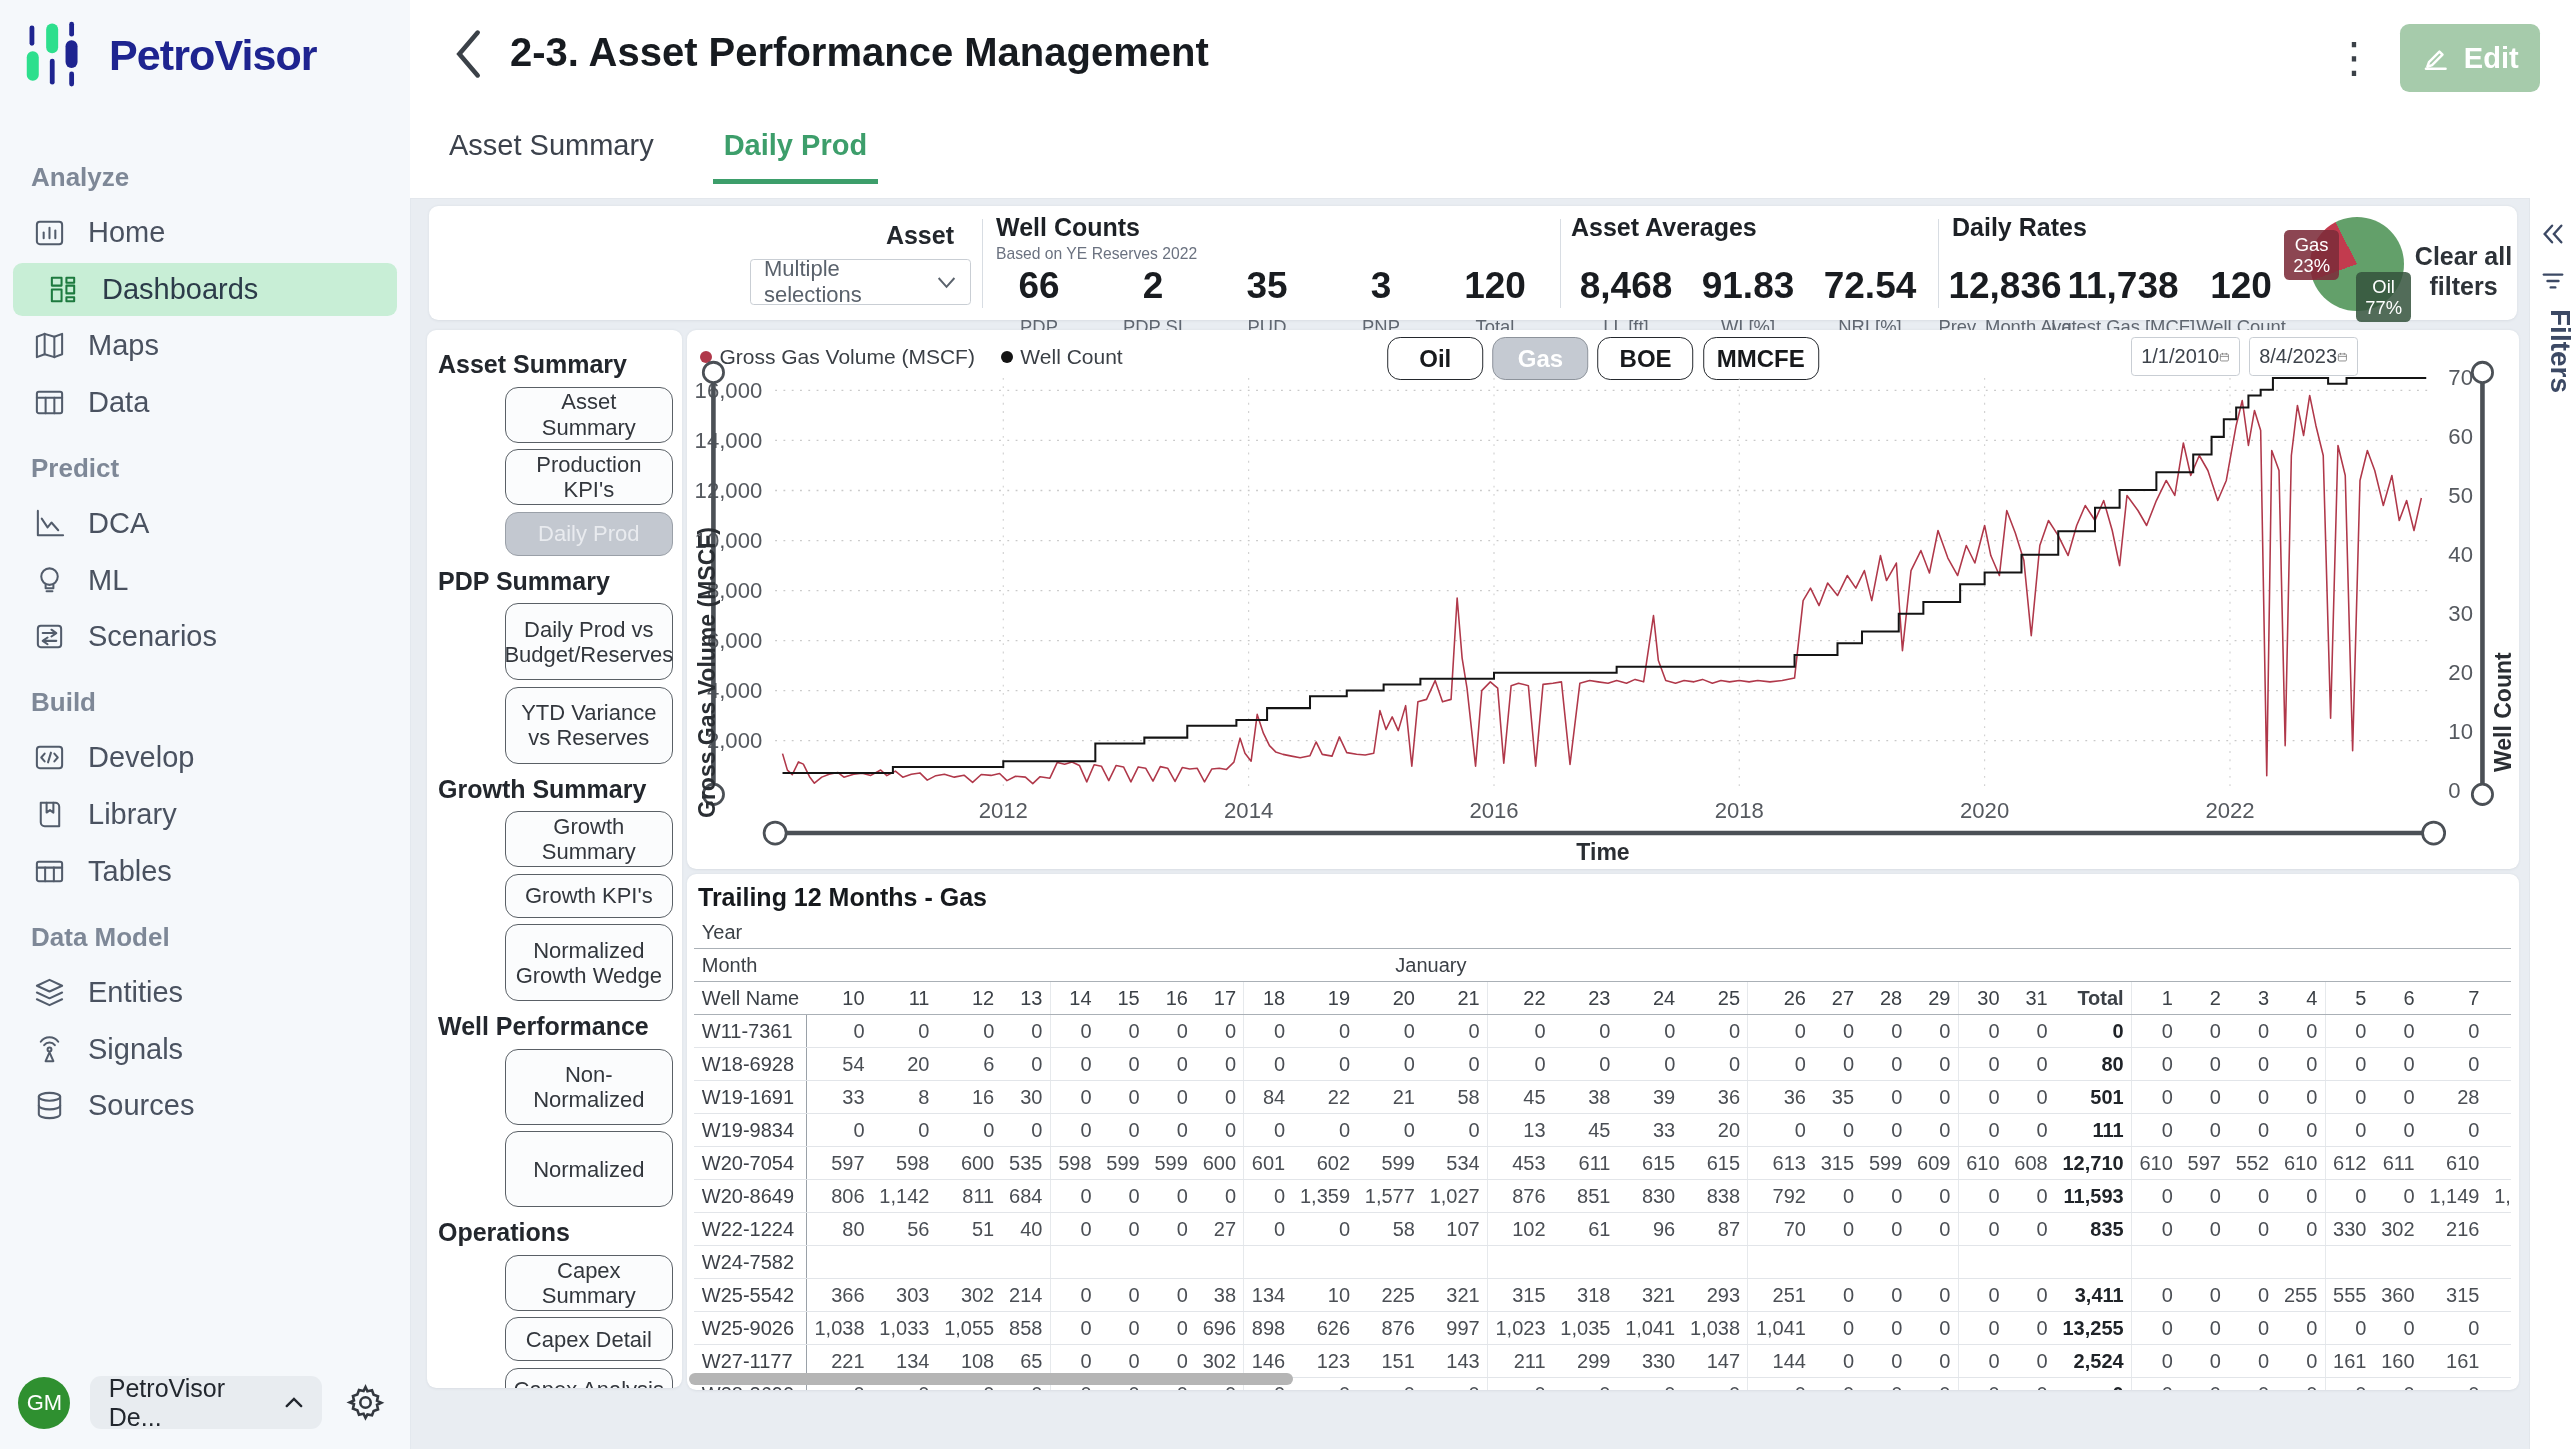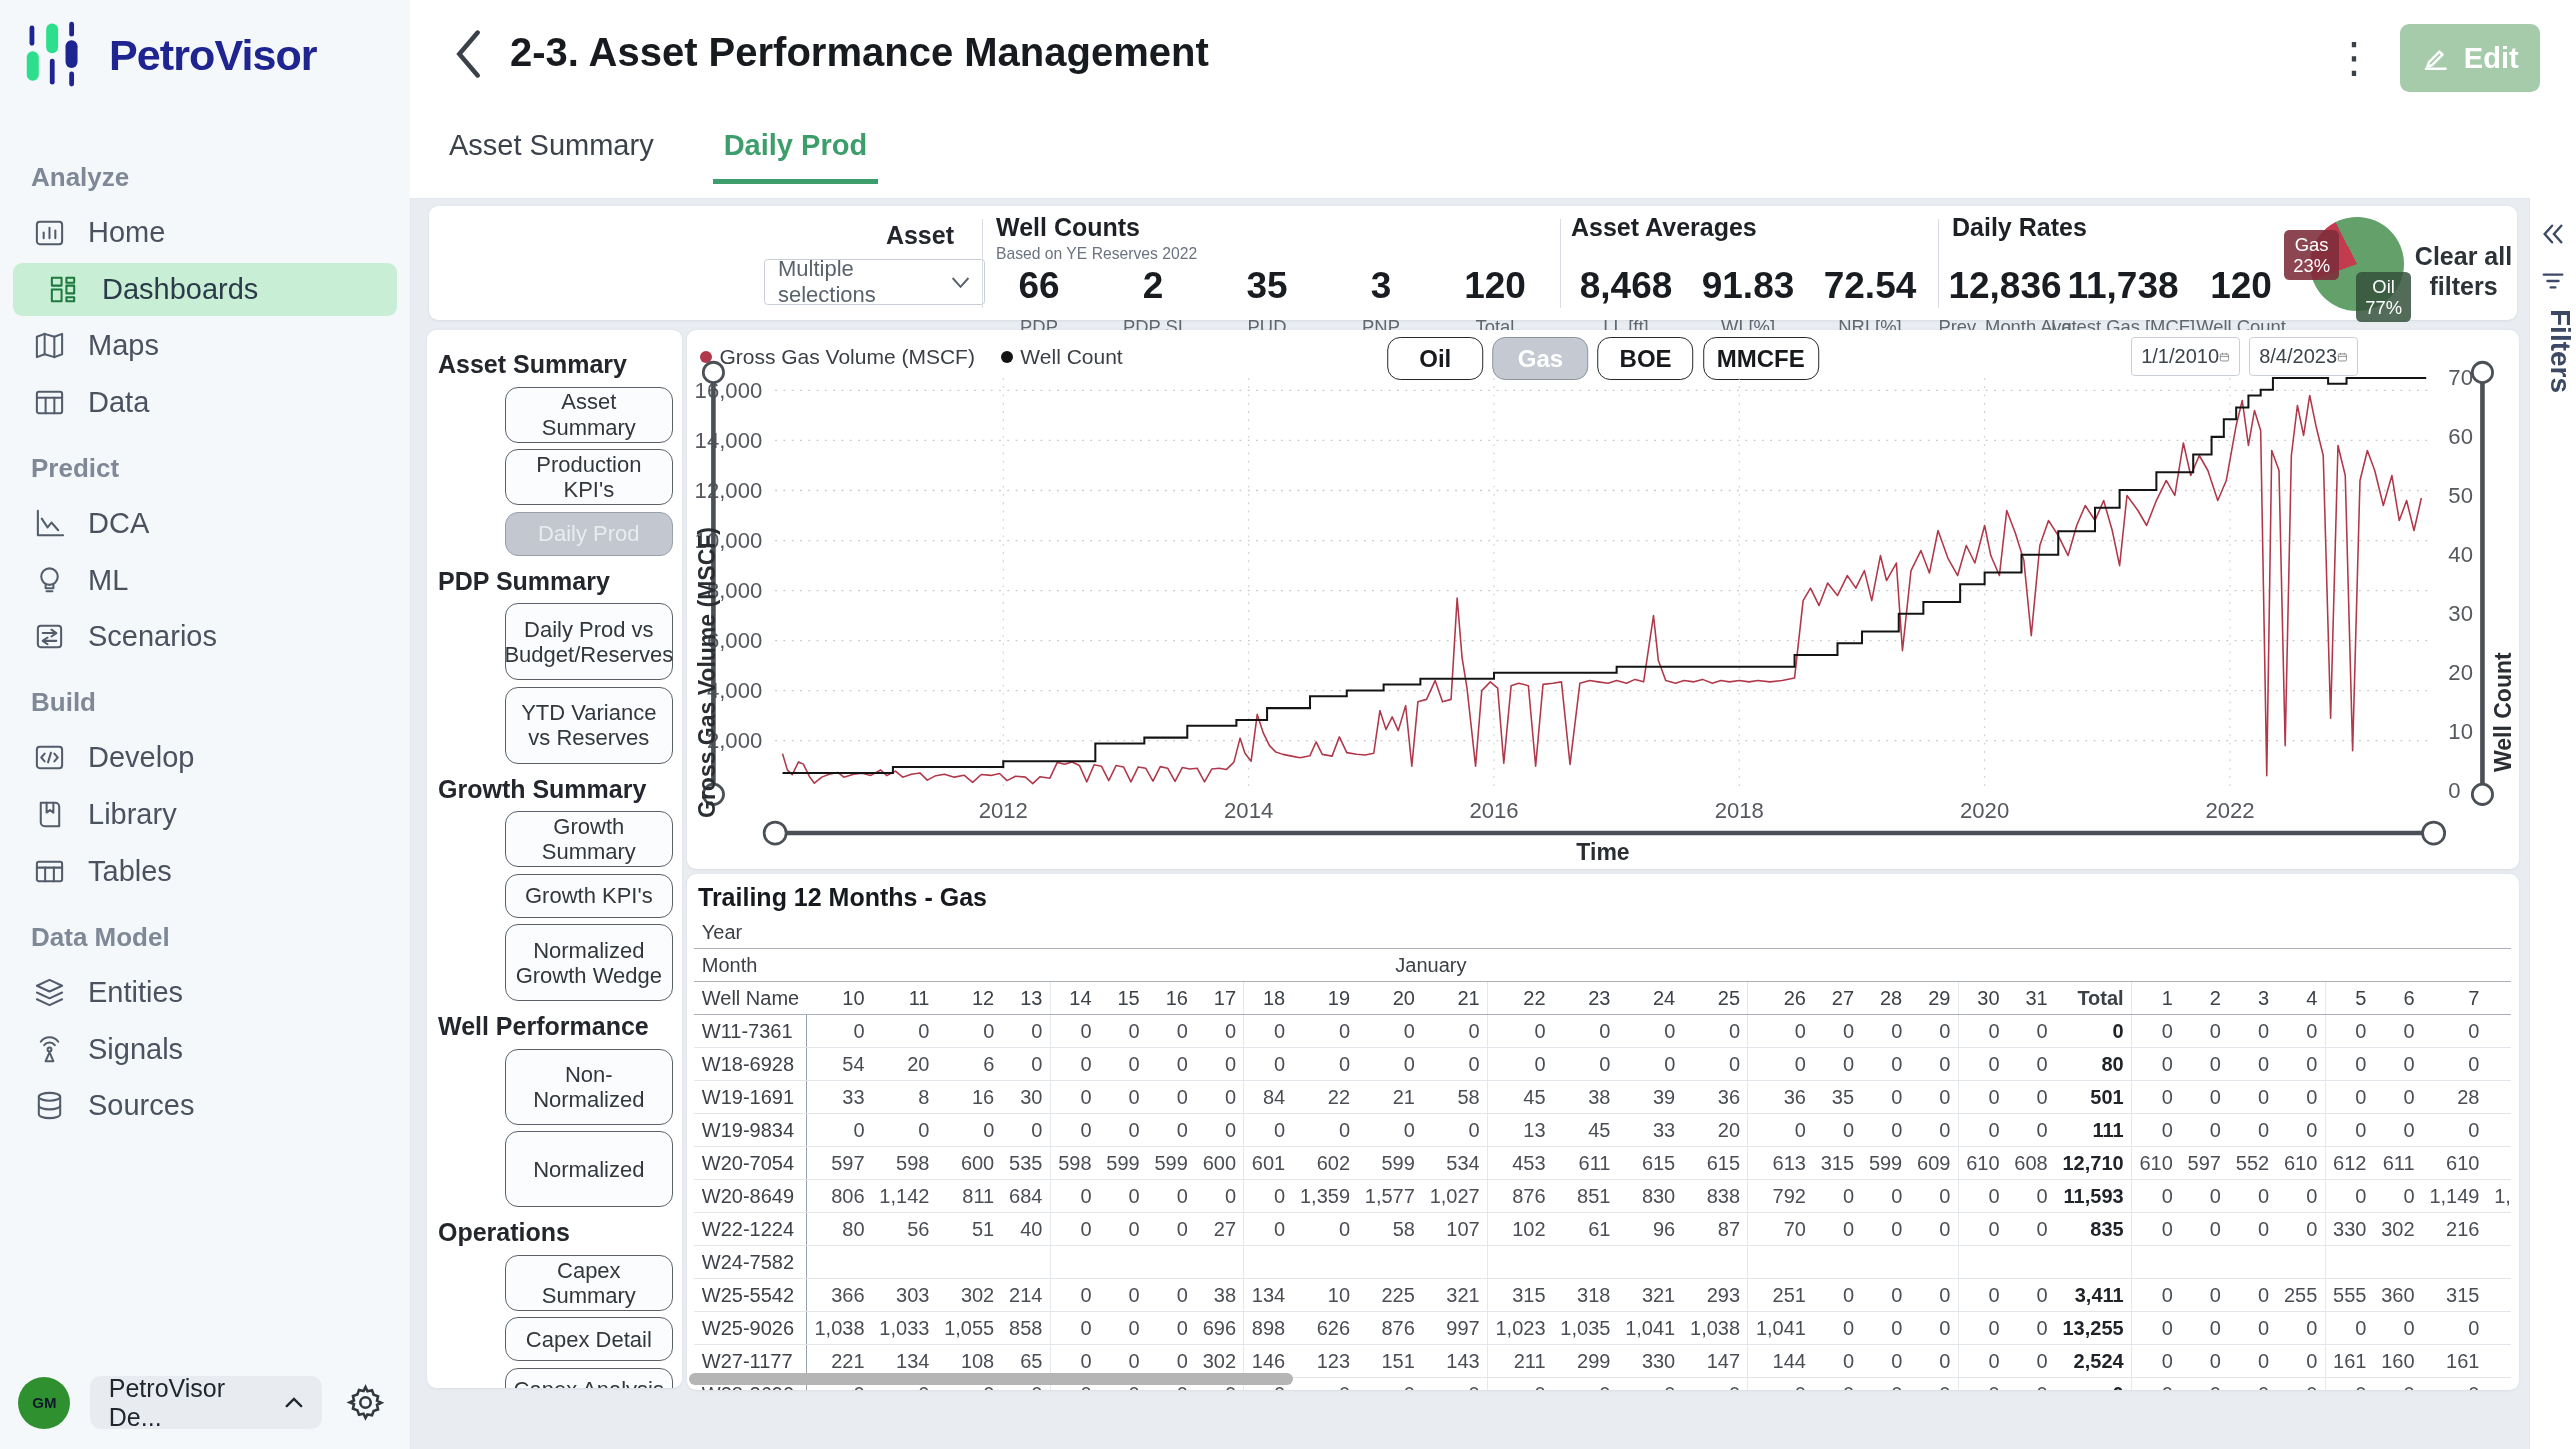--- a/index.html
+++ b/index.html
@@ -10,41 +10,41 @@
   #logo{position:absolute;left:24px;top:18.4px;display:flex;align-items:center;gap:13px;}
   #logo .brand{font-size:43px;font-weight:bold;color:#1e2490;letter-spacing:-0.9px;}
   #side-sections{position:absolute;left:0;top:138px;width:410px;}
   .sec-label{font-size:26px;font-weight:bold;color:#7e8897;margin:24px 0 13px 31px;}
   .side-item{display:flex;align-items:center;gap:22px;height:53px;margin:3.7px 13px;padding-left:20px;border-radius:9.2px;color:#4a5260;cursor:pointer;}
   .side-item .lbl{font-size:29px;}
   .side-item svg{stroke:#525c6b;}
   .side-item.active{background:#c8eed6;color:#2c3b49;padding-left:34px;}
   .side-item.active svg{stroke:#1d7a3f;}
   #user-row{position:absolute;left:0;bottom:20px;width:410px;display:flex;align-items:center;}
-  #avatar{width:52px;height:52px;border-radius:50%;background:#2f9030;color:#0f172a;font-size:15px;font-weight:bold;display:flex;align-items:center;justify-content:center;margin-left:18.4px;}
+  #avatar{width:52px;height:52px;border-radius:50%;background:#2f9030;color:#ffffff;font-size:22px;font-weight:normal;display:flex;align-items:center;justify-content:center;margin-left:18.4px;}
   #ws-pill{margin-left:20px;width:232px;height:53px;background:#e8ecf0;border-radius:11px;display:flex;align-items:center;justify-content:space-between;padding:0 18.4px;box-sizing:border-box;cursor:pointer;}
   #ws-pill .ws{font-size:25px;color:#22272e;}
   #gear{margin-left:24px;cursor:pointer;display:flex;}
 
   
   #header{position:absolute;left:410px;top:0;width:2166px;height:198px;background:#fff;border-bottom:0.9px solid #e3e7ec;}
   #back{position:absolute;left:40px;top:28px;cursor:pointer;}
   #page-title{position:absolute;left:100px;top:29.5px;font-size:40px;font-weight:bold;color:#171b20;}
   #kebab{position:absolute;left:1923px;top:33px;font-size:42px;color:#3b4148;cursor:pointer;letter-spacing:0;}
   #edit-btn{position:absolute;left:1990px;top:24px;width:140px;height:68px;background:#a6cbab;border-radius:9.2px;display:flex;align-items:center;justify-content:center;gap:13px;color:#fff;font-size:29px;font-weight:bold;cursor:pointer;}
   #tabs{position:absolute;left:28px;top:129px;display:flex;gap:48px;}
   .tab{font-size:29px;color:#3c424c;padding:0 11px 16.6px 11px;cursor:pointer;}
   .tab.active{color:#3d9e6b;font-weight:bold;border-bottom:5.5px solid #3d9e6b;}
 
   
   .card{position:absolute;background:#fff;border-radius:9.2px;box-shadow:0 0.9px 2.8px rgba(40,50,60,.08);}
   #filter-card{left:429px;top:206px;width:2088px;height:114px;}
   .vdiv{position:absolute;top:13px;height:89px;width:0.9px;background:#d8dde3;}
   #asset-label{position:absolute;left:304px;top:14.8px;width:221px;text-align:right;font-size:25px;font-weight:bold;color:#23272d;}
-  #asset-dd{position:absolute;left:335px;top:53px;width:221px;height:46px;border:0.9px solid #c9ced4;border-radius:3.7px;display:flex;align-items:center;justify-content:space-between;padding:0 13px;box-sizing:border-box;cursor:pointer;background:#fff;}
+  #asset-dd{position:absolute;left:321px;top:53px;width:221px;height:46px;border:0.9px solid #c9ced4;border-radius:3.7px;display:flex;align-items:center;justify-content:space-between;padding:0 13px;box-sizing:border-box;cursor:pointer;background:#fff;}
   #asset-dd .val{font-size:22px;color:#5a626c;}
   .grp-title{position:absolute;top:7.4px;font-size:25px;font-weight:bold;color:#1d2126;}
   .grp-sub{position:absolute;top:39px;font-size:15.7px;color:#6b7280;}
   .stat-row{position:absolute;top:48px;display:flex;}
   .stat{display:flex;flex-direction:column;align-items:center;}
   .stat .v{font-size:37px;font-weight:bold;color:#191c20;}
   .stat .l{font-size:18.4px;color:#5f6670;margin-top:9.2px;white-space:nowrap;}
   #pie{position:absolute;left:1881px;top:11px;width:94px;height:94px;border-radius:50%;}
   .pie-chip{position:absolute;color:#fff;font-size:18.4px;line-height:1.15;text-align:center;border-radius:5.5px;padding:3.7px 9.2px;}
   #chip-gas{left:1855px;top:24px;background:rgba(124,44,58,.88);}

